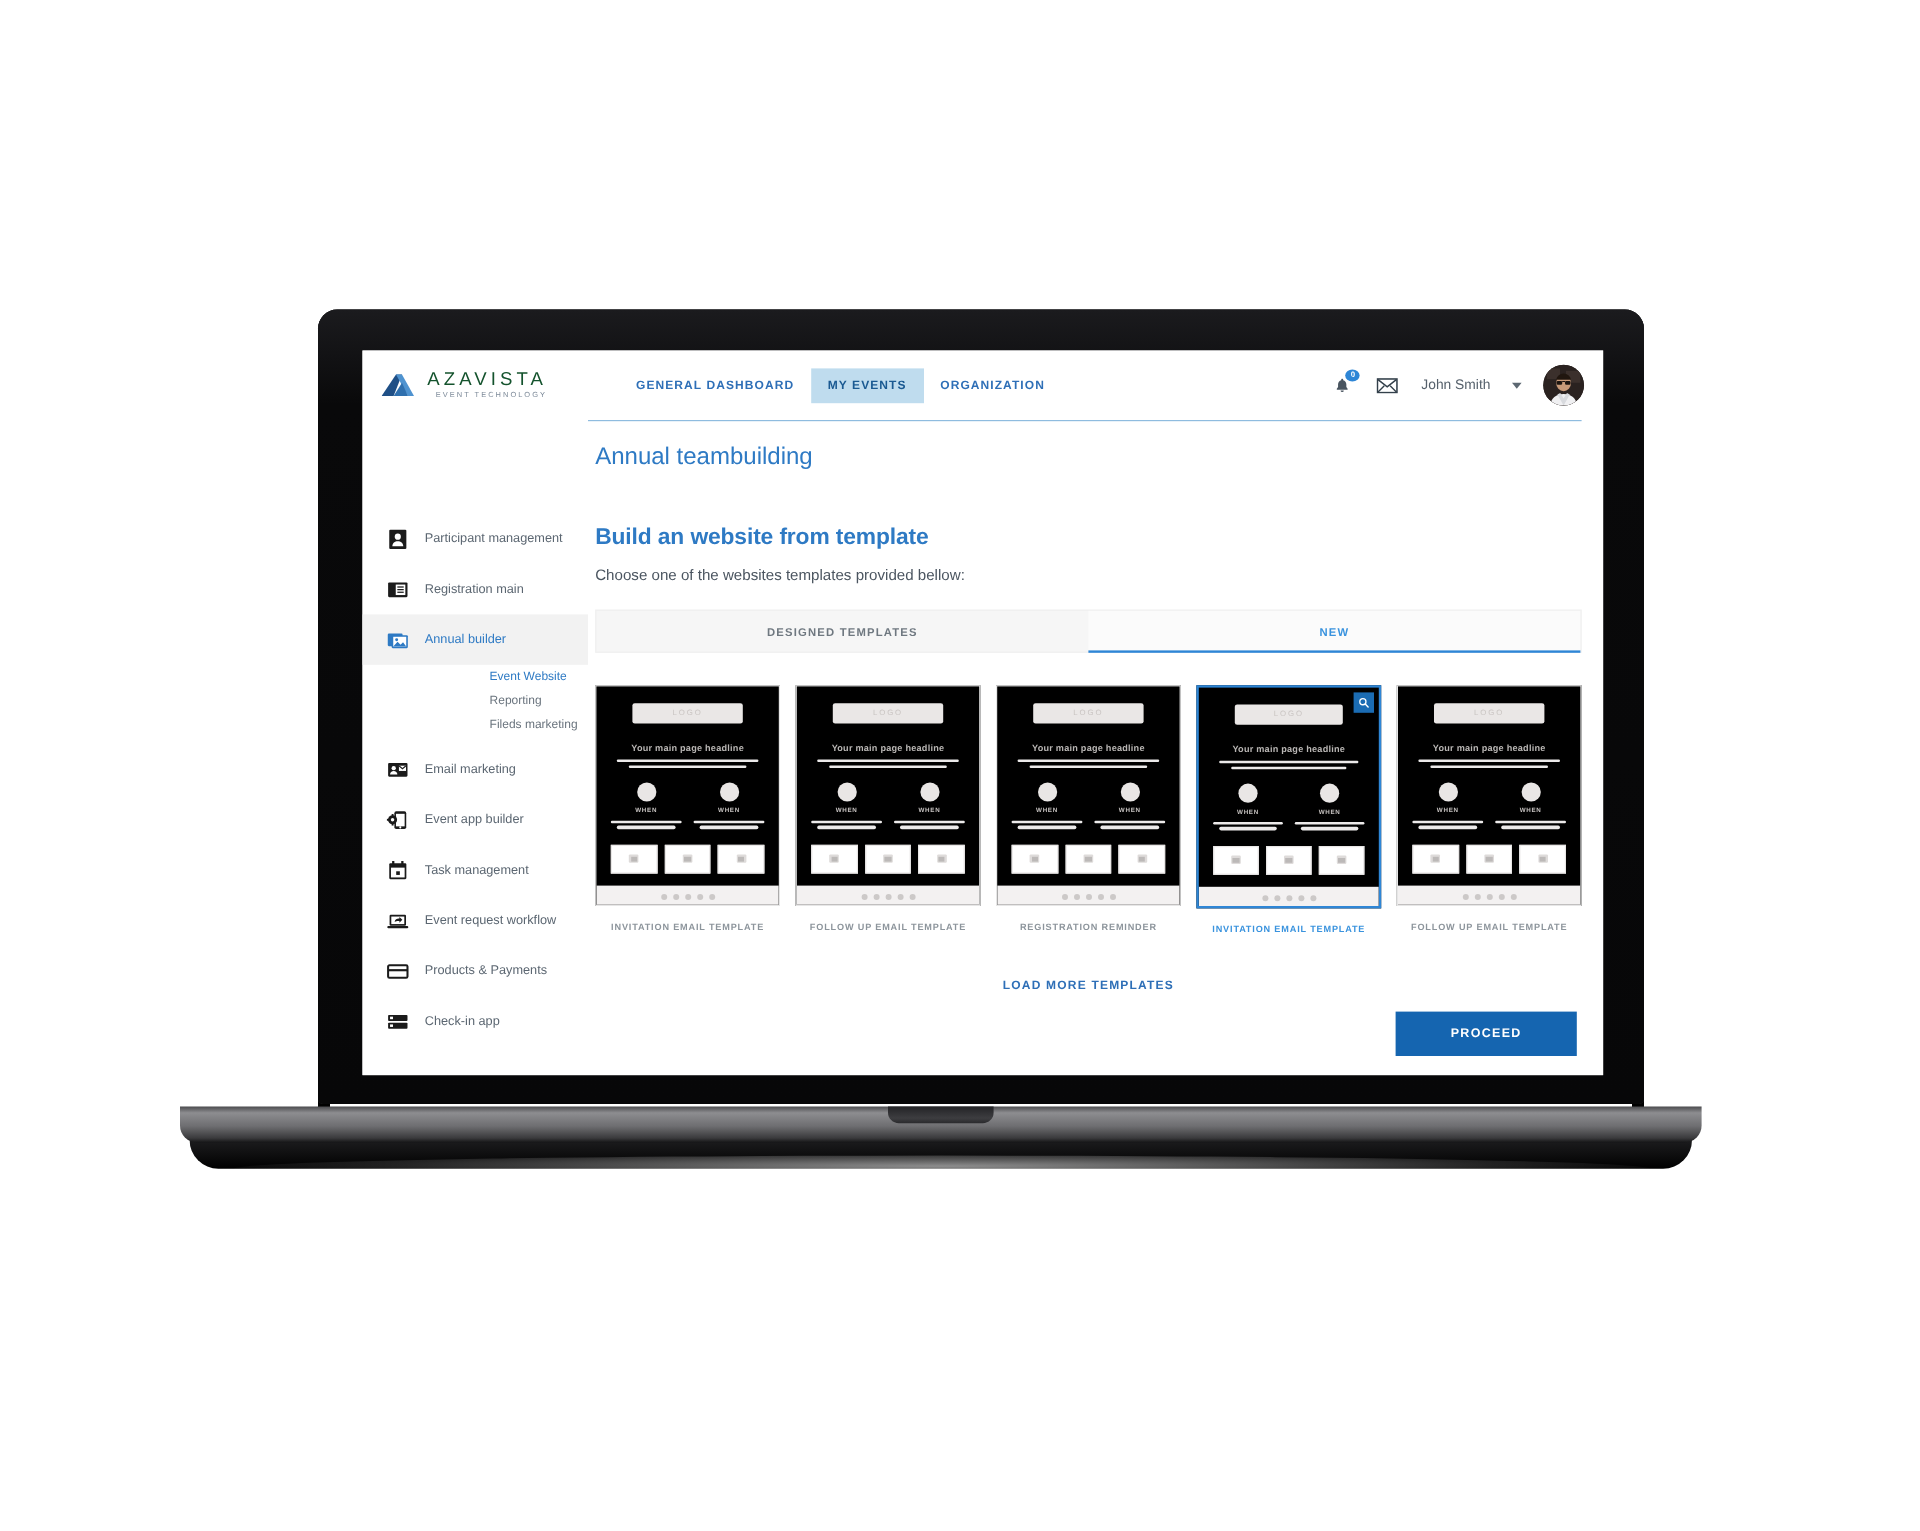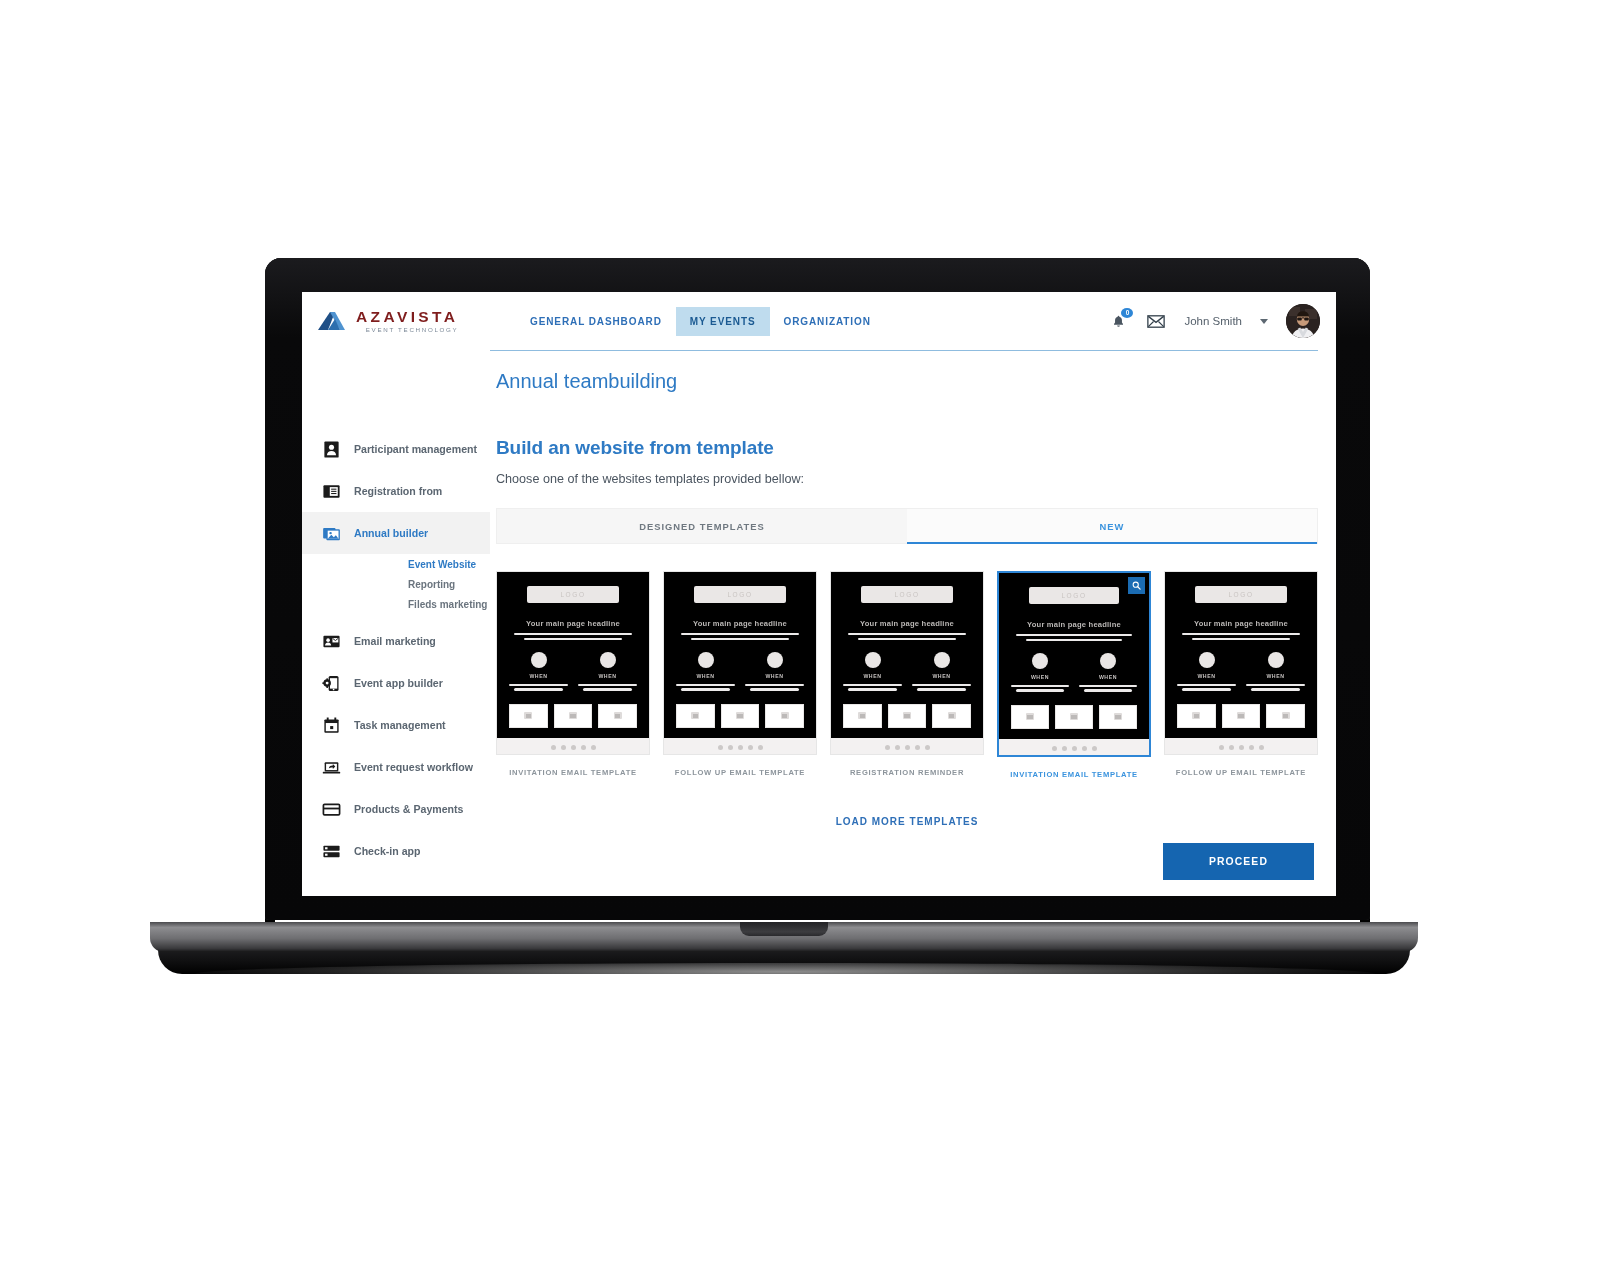--- a/index.html
+++ b/index.html
@@ -46,36 +46,36 @@
   .lid-sidebar-l{position:absolute;left:265px;top:880px;width:10px;height:44px;background:#000;}
   .lid-sidebar-r{position:absolute;left:1360px;top:880px;width:10px;height:44px;background:#000;}
 
   
   .app{position:absolute;inset:0;background:#fff;display:flex;flex-direction:column;}
 
   .topbar{height:58px;display:flex;align-items:center;padding:0 0 0 10px;flex:0 0 auto;}
   .brand{display:flex;align-items:center;width:188px;flex:0 0 auto;padding-left:6px;}
   .brand-mark{width:30px;height:26px;position:relative;margin-right:8px;flex:0 0 auto;}
   .brand-text{display:flex;flex-direction:column;line-height:1;}
-  .brand-name{font-size:15.5px;letter-spacing:3.4px;color:#7f1d1d;font-weight:700;}
+  .brand-name{font-size:15.5px;letter-spacing:3.4px;color:#14532d;font-weight:400;}
   .brand-sub{font-size:6.2px;letter-spacing:1.7px;color:#7d8a99;margin-top:3px;text-align:right;}
 
   .nav{display:flex;align-items:center;gap:0;margin-left:10px;}
   .nav-item{font-size:10px;letter-spacing:.9px;font-weight:700;color:#2e6fb7;padding:9px 14px;cursor:pointer;white-space:nowrap;}
   .nav-item.active{background:#bfdcee;color:#1b5a92;}
 
   .topbar-right{margin-left:auto;display:flex;align-items:center;gap:18px;padding-right:16px;}
   .icon-btn{position:relative;width:20px;height:20px;display:flex;align-items:center;justify-content:center;cursor:pointer;}
   .badge{position:absolute;top:-3px;right:-5px;min-width:10px;height:10px;border-radius:50%;background:#2e86d6;color:#fff;font-size:6.5px;line-height:10px;text-align:center;padding:0 1px;font-weight:700;}
   .username{font-size:11.5px;color:#55606b;}
   .caret{width:0;height:0;border-left:4.5px solid transparent;border-right:4.5px solid transparent;border-top:5px solid #5d6872;cursor:pointer;}
   .avatar{width:34px;height:34px;border-radius:50%;overflow:hidden;background:#2b2523;position:relative;flex:0 0 auto;}
 
   .body{flex:1;display:flex;min-height:0;}
-  .sidebar{width:188px;flex:0 0 auto;padding-top:78px;font-weight:bold;}
+  .sidebar{width:188px;flex:0 0 auto;padding-top:78px;}
   .menu-item{display:flex;align-items:center;height:42px;padding-left:20px;gap:13px;cursor:pointer;}
   .menu-item.active{background:#f2f2f2;}
   .menu-item .mlabel{font-size:10.6px;color:#5b6671;white-space:nowrap;}
   .menu-item.active .mlabel{color:#2e7ac4;}
   .mico{width:19px;height:19px;flex:0 0 auto;display:block;}
   .submenu{padding:0 0 6px 0;margin-left:40px;}
   .sub-item{height:20px;display:flex;align-items:center;padding-left:66px;font-size:10px;color:#6a747e;cursor:pointer;}
   .sub-item.active{color:#2e7ac4;}
 
   .content{flex:1;min-width:0;padding:0 18px 0 0;}
@@ -202,21 +202,21 @@
           </div>
 
           <div class="menu-item">
             <svg class="mico" viewBox="0 0 20 20">
               <rect x="1.5" y="3.5" width="17" height="13" rx="1" fill="#1b1b1b"></rect>
               <rect x="8.2" y="5.4" width="8.4" height="9.2" fill="#fff"></rect>
               <rect x="9.6" y="7" width="5.6" height="1.1" fill="#1b1b1b"></rect>
               <rect x="9.6" y="9.3" width="5.6" height="1.1" fill="#1b1b1b"></rect>
               <rect x="9.6" y="11.6" width="5.6" height="1.1" fill="#1b1b1b"></rect>
             </svg>
-            <span class="mlabel">Registration from</span>
+            <span class="mlabel">Registration main</span>
           </div>
 
           <div class="menu-item active">
             <svg class="mico" viewBox="0 0 20 20">
               <rect x="1.2" y="4.2" width="13" height="11" rx="1" fill="#2e7ac4"></rect>
               <rect x="4.6" y="5.6" width="14.2" height="11.4" rx="1" fill="#2e7ac4"></rect>
               <rect x="6" y="7" width="11.4" height="8.6" fill="#fff"></rect>
               <circle cx="9" cy="9.6" r="1.3" fill="#2e7ac4"></circle>
               <path d="M6 15.6 L9.8 11.4 L12.4 14 L14.6 11.8 L17.4 15.6z" fill="#2e7ac4"></path>
             </svg>

